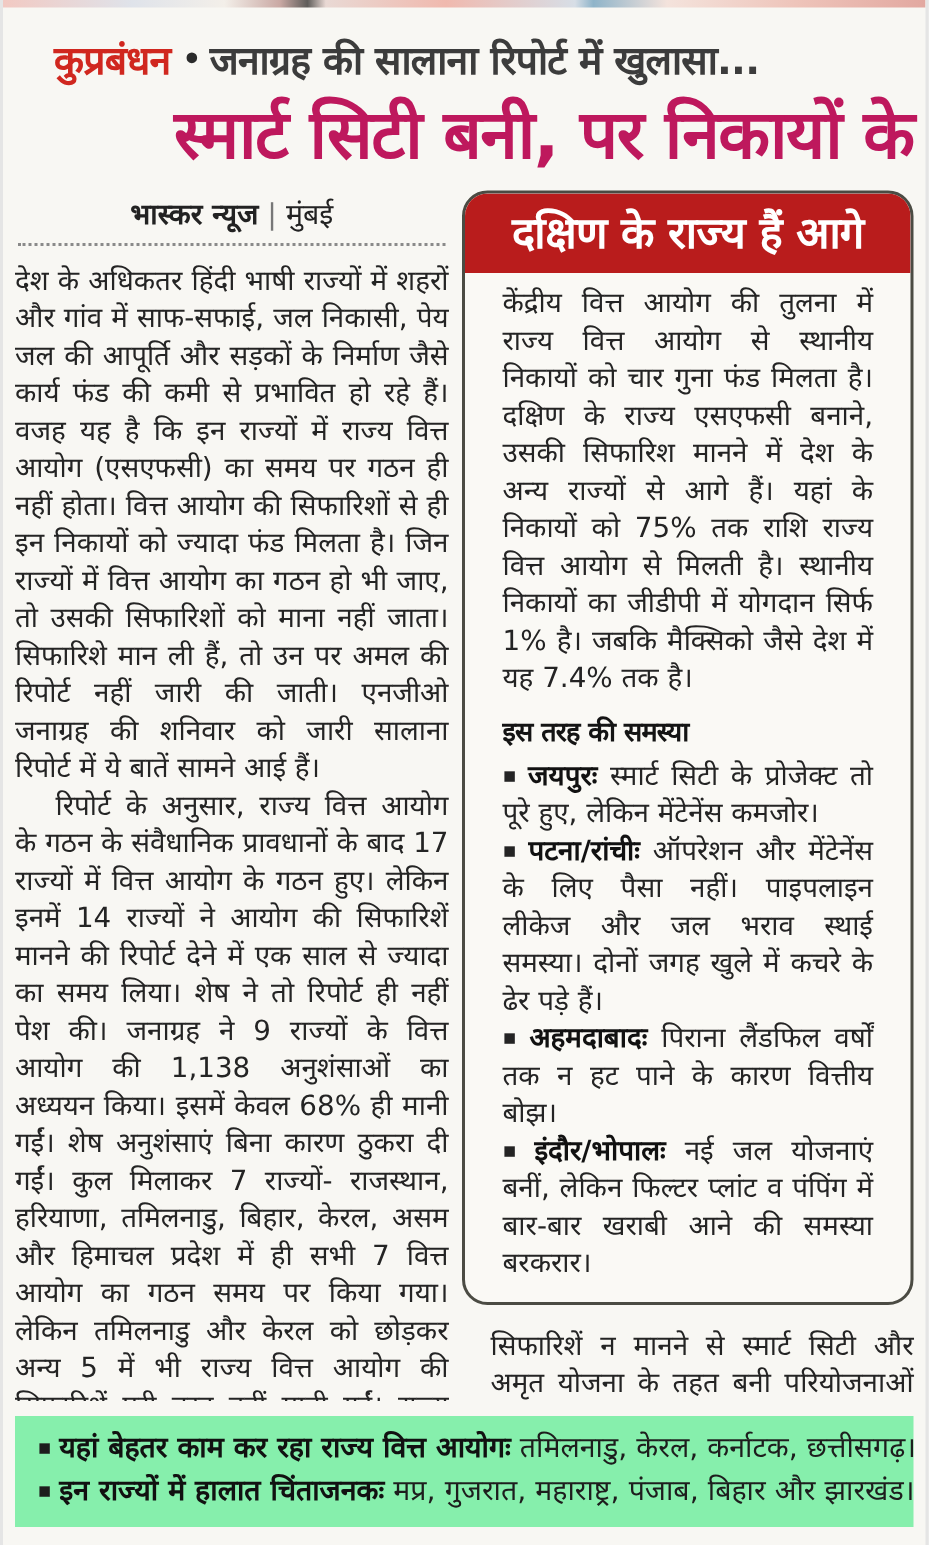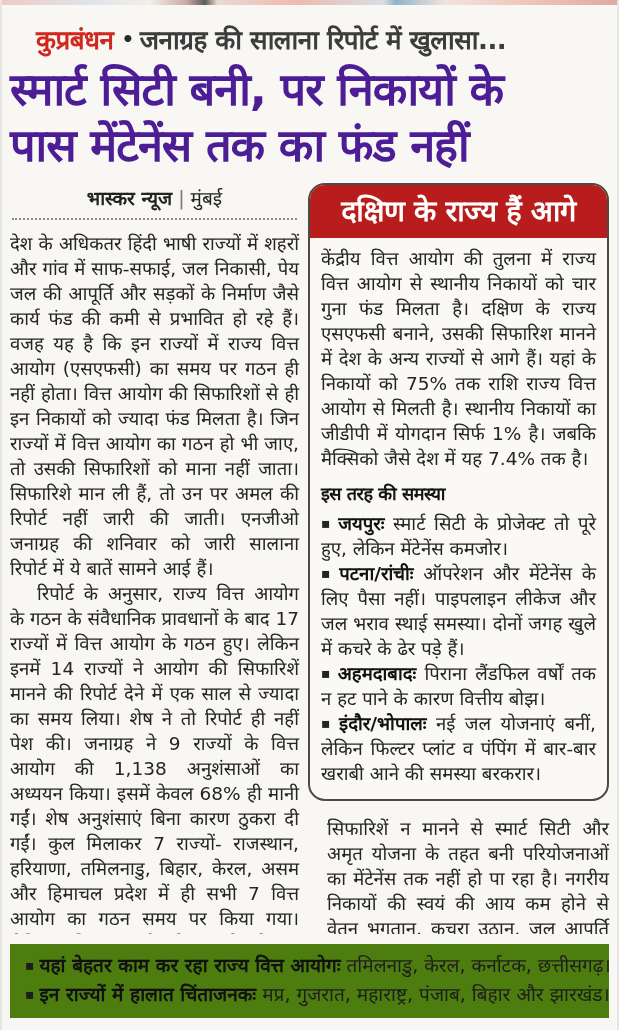--- a/index.html
+++ b/index.html
@@ -15,21 +15,21 @@
     background:linear-gradient(90deg,#f2c9c2 0%,#dfe3ea 14%,#f3efe9 24%,#caa9a4 30%,#5f5d5a 33%,#e9d9d4 35%,#f0b9ae 48%,#d7dee6 62%,#8fb4c9 64%,#f4e3dc 72%,#eec4ba 86%,#e2a8a0 100%);
   }
   .kicker {
     margin:16px 10px 0 34px; font-size:26px; font-weight:700; color:#3c3c3c;
     white-space:nowrap; letter-spacing:-0.5px;
   }
   .kicker-label { color:#d0271f; }
   .kicker-sep { color:#2b2b2b; font-size:20px; vertical-align:3px; padding:0 6px 0 8px; }
   .headline {
     margin:5px 8px 0; font-size:45px; line-height:56px; font-weight:700;
-    color:#4c1d95; text-align:left; letter-spacing:-1px;
+    color:#be185d; text-align:right; letter-spacing:-1px;
   }
   .columns { display:flex; gap:9px; padding:9px 8px 0; flex:1; overflow:hidden; }
   .col-left { flex:0 0 289px; width:289px; }
   .col-right { flex:1; min-width:0; }
   .byline { text-align:center; font-size:19px; color:#222; padding-bottom:7px;
             border-bottom:2px dotted #8a8a8a; margin:2px 2px 0; }
   .byline-source { font-weight:700; }
   .byline-sep { color:#777; padding:0 6px; }
   .body {
     font-size:18.5px; line-height:25px; text-align:justify; color:#242424;
@@ -37,45 +37,44 @@
   .para1 { margin-top:11px; }
   .para2 { text-indent:27px; }
   .sidebar-box {
     border:2px solid #4b4b43; border-radius:17px; background:#faf9f5;
     overflow:hidden;
   }
   .box-header {
     background:#b91c1c; color:#ffffff; text-align:center;
     font-size:29px; font-weight:700; padding:5px 4px 9px; letter-spacing:-0.5px;
   }
-  .box-content { padding:8px 11px 13px; }
+  .box-content { padding:8px 25px 13px; }
   .box-subhead { font-size:18px; font-weight:700; color:#141414; margin:10px 0 6px; letter-spacing:-0.5px; }
   .bullet-line { font-size:18.5px; line-height:25px; text-align:justify; color:#242424; }
   .bullet-line b, .footer-line b { font-weight:700; color:#111; }
   .sq::before { content:"▪"; font-size:14px; padding-right:5px; vertical-align:2px; }
   .right-para { padding-left:19px; margin-top:15px; }
   .footer-strip {
-    margin:10px 8px 12px; background:#4d7c0f; padding:7px 15px 9px;
+    margin:10px 8px 12px; background:#86efac; padding:7px 15px 9px;
   }
   .footer-line { font-size:19px; line-height:29px; color:#1d1d1d; text-align:left; white-space:nowrap; }
 </style>
 </head>
 <body>
 
 <div class="page">
 
   <div class="top-edge"></div>
 
   <div class="kicker">
     <span class="kicker-label">कुप्रबंधन</span><span class="kicker-sep">•</span><span class="kicker-text">जनाग्रह की सालाना रिपोर्ट में खुलासा...</span>
   </div>
 
   <h1 class="headline">
     <span>स्मार्ट सिटी बनी, पर निकायों के</span><br>
-    <span>पास मेंटेनेंस तक का फंड नहीं</span>
   </h1>
 
   <div class="columns">
 
     <div class="col-left">
       <div class="byline">
         <span class="byline-source">भास्कर न्यूज</span><span class="byline-sep">|</span><span class="byline-location">मुंबई</span>
       </div>
       <p class="body para1">देश के अधिकतर हिंदी भाषी राज्यों में शहरों और गांव में साफ-सफाई, जल निकासी, पेय जल की आपूर्ति और सड़कों के निर्माण जैसे कार्य फंड की कमी से प्रभावित हो रहे हैं। वजह यह है कि इन राज्यों में राज्य वित्त आयोग (एसएफसी) का समय पर गठन ही नहीं होता। वित्त आयोग की सिफारिशों से ही इन निकायों को ज्यादा फंड मिलता है। जिन राज्यों में वित्त आयोग का गठन हो भी जाए, तो उसकी सिफारिशों को माना नहीं जाता। सिफारिशे मान ली हैं, तो उन पर अमल की रिपोर्ट नहीं जारी की जाती। एनजीओ जनाग्रह की शनिवार को जारी सालाना रिपोर्ट में ये बातें सामने आई हैं।</p>
       <p class="body para2">रिपोर्ट के अनुसार, राज्य वित्त आयोग के गठन के संवैधानिक प्रावधानों के बाद 17 राज्यों में वित्त आयोग के गठन हुए। लेकिन इनमें 14 राज्यों ने आयोग की सिफारिशें मानने की रिपोर्ट देने में एक साल से ज्यादा का समय लिया। शेष ने तो रिपोर्ट ही नहीं पेश की। जनाग्रह ने 9 राज्यों के वित्त आयोग की 1,138 अनुशंसाओं का अध्ययन किया। इसमें केवल 68% ही मानी गईं। शेष अनुशंसाएं बिना कारण ठुकरा दी गईं। कुल मिलाकर 7 राज्यों- राजस्थान, हरियाणा, तमिलनाडु, बिहार, केरल, असम और हिमाचल प्रदेश में ही सभी 7 वित्त आयोग का गठन समय पर किया गया। लेकिन तमिलनाडु और केरल को छोड़कर अन्य 5 में भी राज्य वित्त आयोग की सिफारिशें पूरी तरह नहीं मानी गईं। राज्य वित्त आयोग के गठन न होने या फिर इसकी</p>

